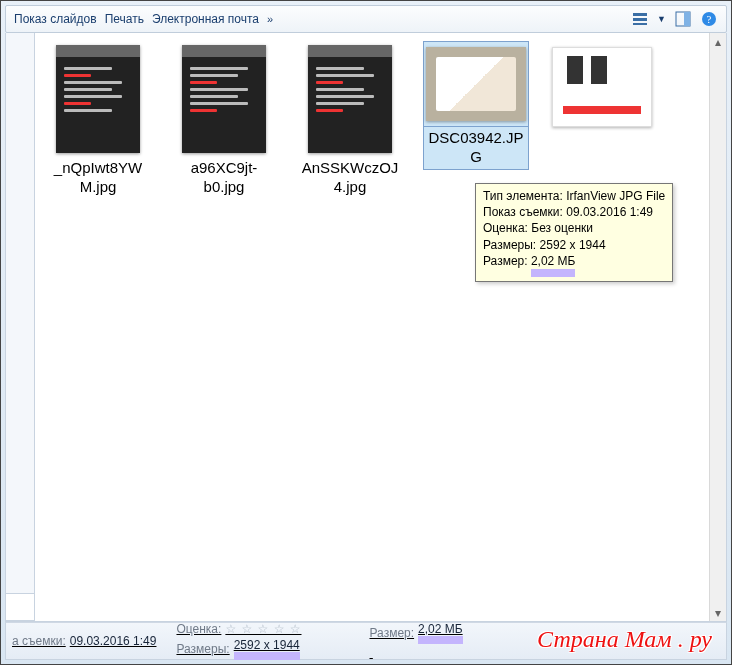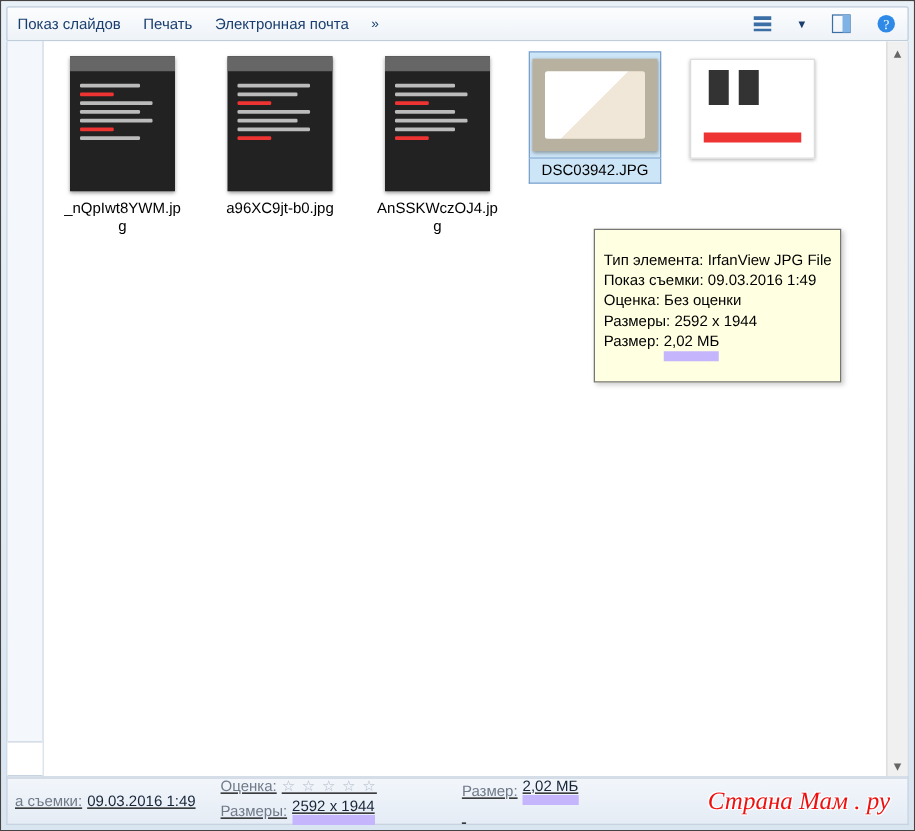--- a/index.html
+++ b/index.html
@@ -22,21 +22,21 @@
   padding: 4px;
 }
 .toolbar {
   height: 28px;
   background: linear-gradient(#fcfdfe, #eef3f8);
   border: 1px solid #c0cddb;
   border-radius: 2px;
   display: flex;
   align-items: center;
   padding: 0 8px;
-  gap: 18px;
+  gap: 8px;
   font-size: 12px;
   color: #1a3e6e;
 }
 .toolbar .tb-item { cursor: default; display:flex; align-items:center; gap:4px; }
 .toolbar .sep { flex:1; }
 .toolbar .chevrons { color:#1a3e6e; font-size:11px; }
 .toolbar .ticon { width:18px; height:18px; display:flex; align-items:center; justify-content:center; border:1px solid transparent; border-radius:2px; }
 .ticon svg { width:16px; height:16px; }
 .content-row { flex:1; display:flex; min-height:0; }
 .side-stub { width:30px; background:#f4f7fb; border:1px solid #c8d3e0; border-top:0; display:flex; flex-direction:column; justify-content:flex-end;}
@@ -98,27 +98,27 @@
 }
 .thumb-soft {
   width:100px; height:80px; background:#fff;
   box-shadow: 0 1px 3px rgba(0,0,0,.3);
   border:1px solid #ddd; position:relative;
 }
 .thumb-soft::before{ content:""; position:absolute; top:8px; left:14px; width:16px; height:28px; background:#333;}
 .thumb-soft::after{ content:""; position:absolute; top:8px; left:38px; width:16px; height:28px; background:#333;}
 .thumb-soft .bar{ position:absolute; bottom:12px; left:10px; right:10px; height:8px; background:#e33;}
 .fname {
-  font-size:12px; color:#000; padding:2px 4px;
+  font-size:15px; color:#000; padding:2px 4px;
   word-break: break-word; line-height:1.25;
 }
 .tooltip {
   position:absolute; left:440px; top:150px;
   background:#ffffe1; border:1px solid #767676;
-  padding:16px 7px; font-size:12px; color:#000;
+  padding:4px 7px; font-size:12px; color:#000;
   line-height:1.35; box-shadow:2px 2px 4px rgba(0,0,0,.2);
   z-index:10;
 }
 .redline { display:inline-block; border-bottom:8px solid #c4b5fd; }
 .scroll-v {
   position:absolute; top:0; right:0; bottom:0; width:17px;
   background:#f0f0f0; border-left:1px solid #d9d9d9;
   display:flex; flex-direction:column; align-items:center;
 }
 .scroll-v .arr { height:17px; width:100%; display:flex; align-items:center; justify-content:center; color:#666;}
@@ -129,21 +129,21 @@
   display:flex; align-items:center; font-size:12px;
   padding:0 6px; gap:8px; position:relative;text-decoration:underline;
 }
 .status-col { display:flex; flex-direction:column; gap:2px; }
 .status-row { display:flex; gap:4px; align-items:center; color:#707a88; white-space:nowrap;}
 .status-row .val { color:#172438; }
 .stars { color:#b0bac7; letter-spacing:1px; }
 .watermark {
   position:absolute; right:14px; bottom:6px;
   font-family: Georgia, "Times New Roman", serif;
-  font-size:20px; font-style:italic; color:#e11;
+  font-size:24px; font-style:italic; color:#e11;
   text-shadow: 1px 1px 0 #fff, -1px -1px 0 #fff, 1px -1px 0 #fff, -1px 1px 0 #fff;
   pointer-events:none;
 }
 .dd { font-size:9px; color:#1a3e6e; }
 </style>
 </head>
 <body>
 
 <div class="window-frame">
   <div class="toolbar">

